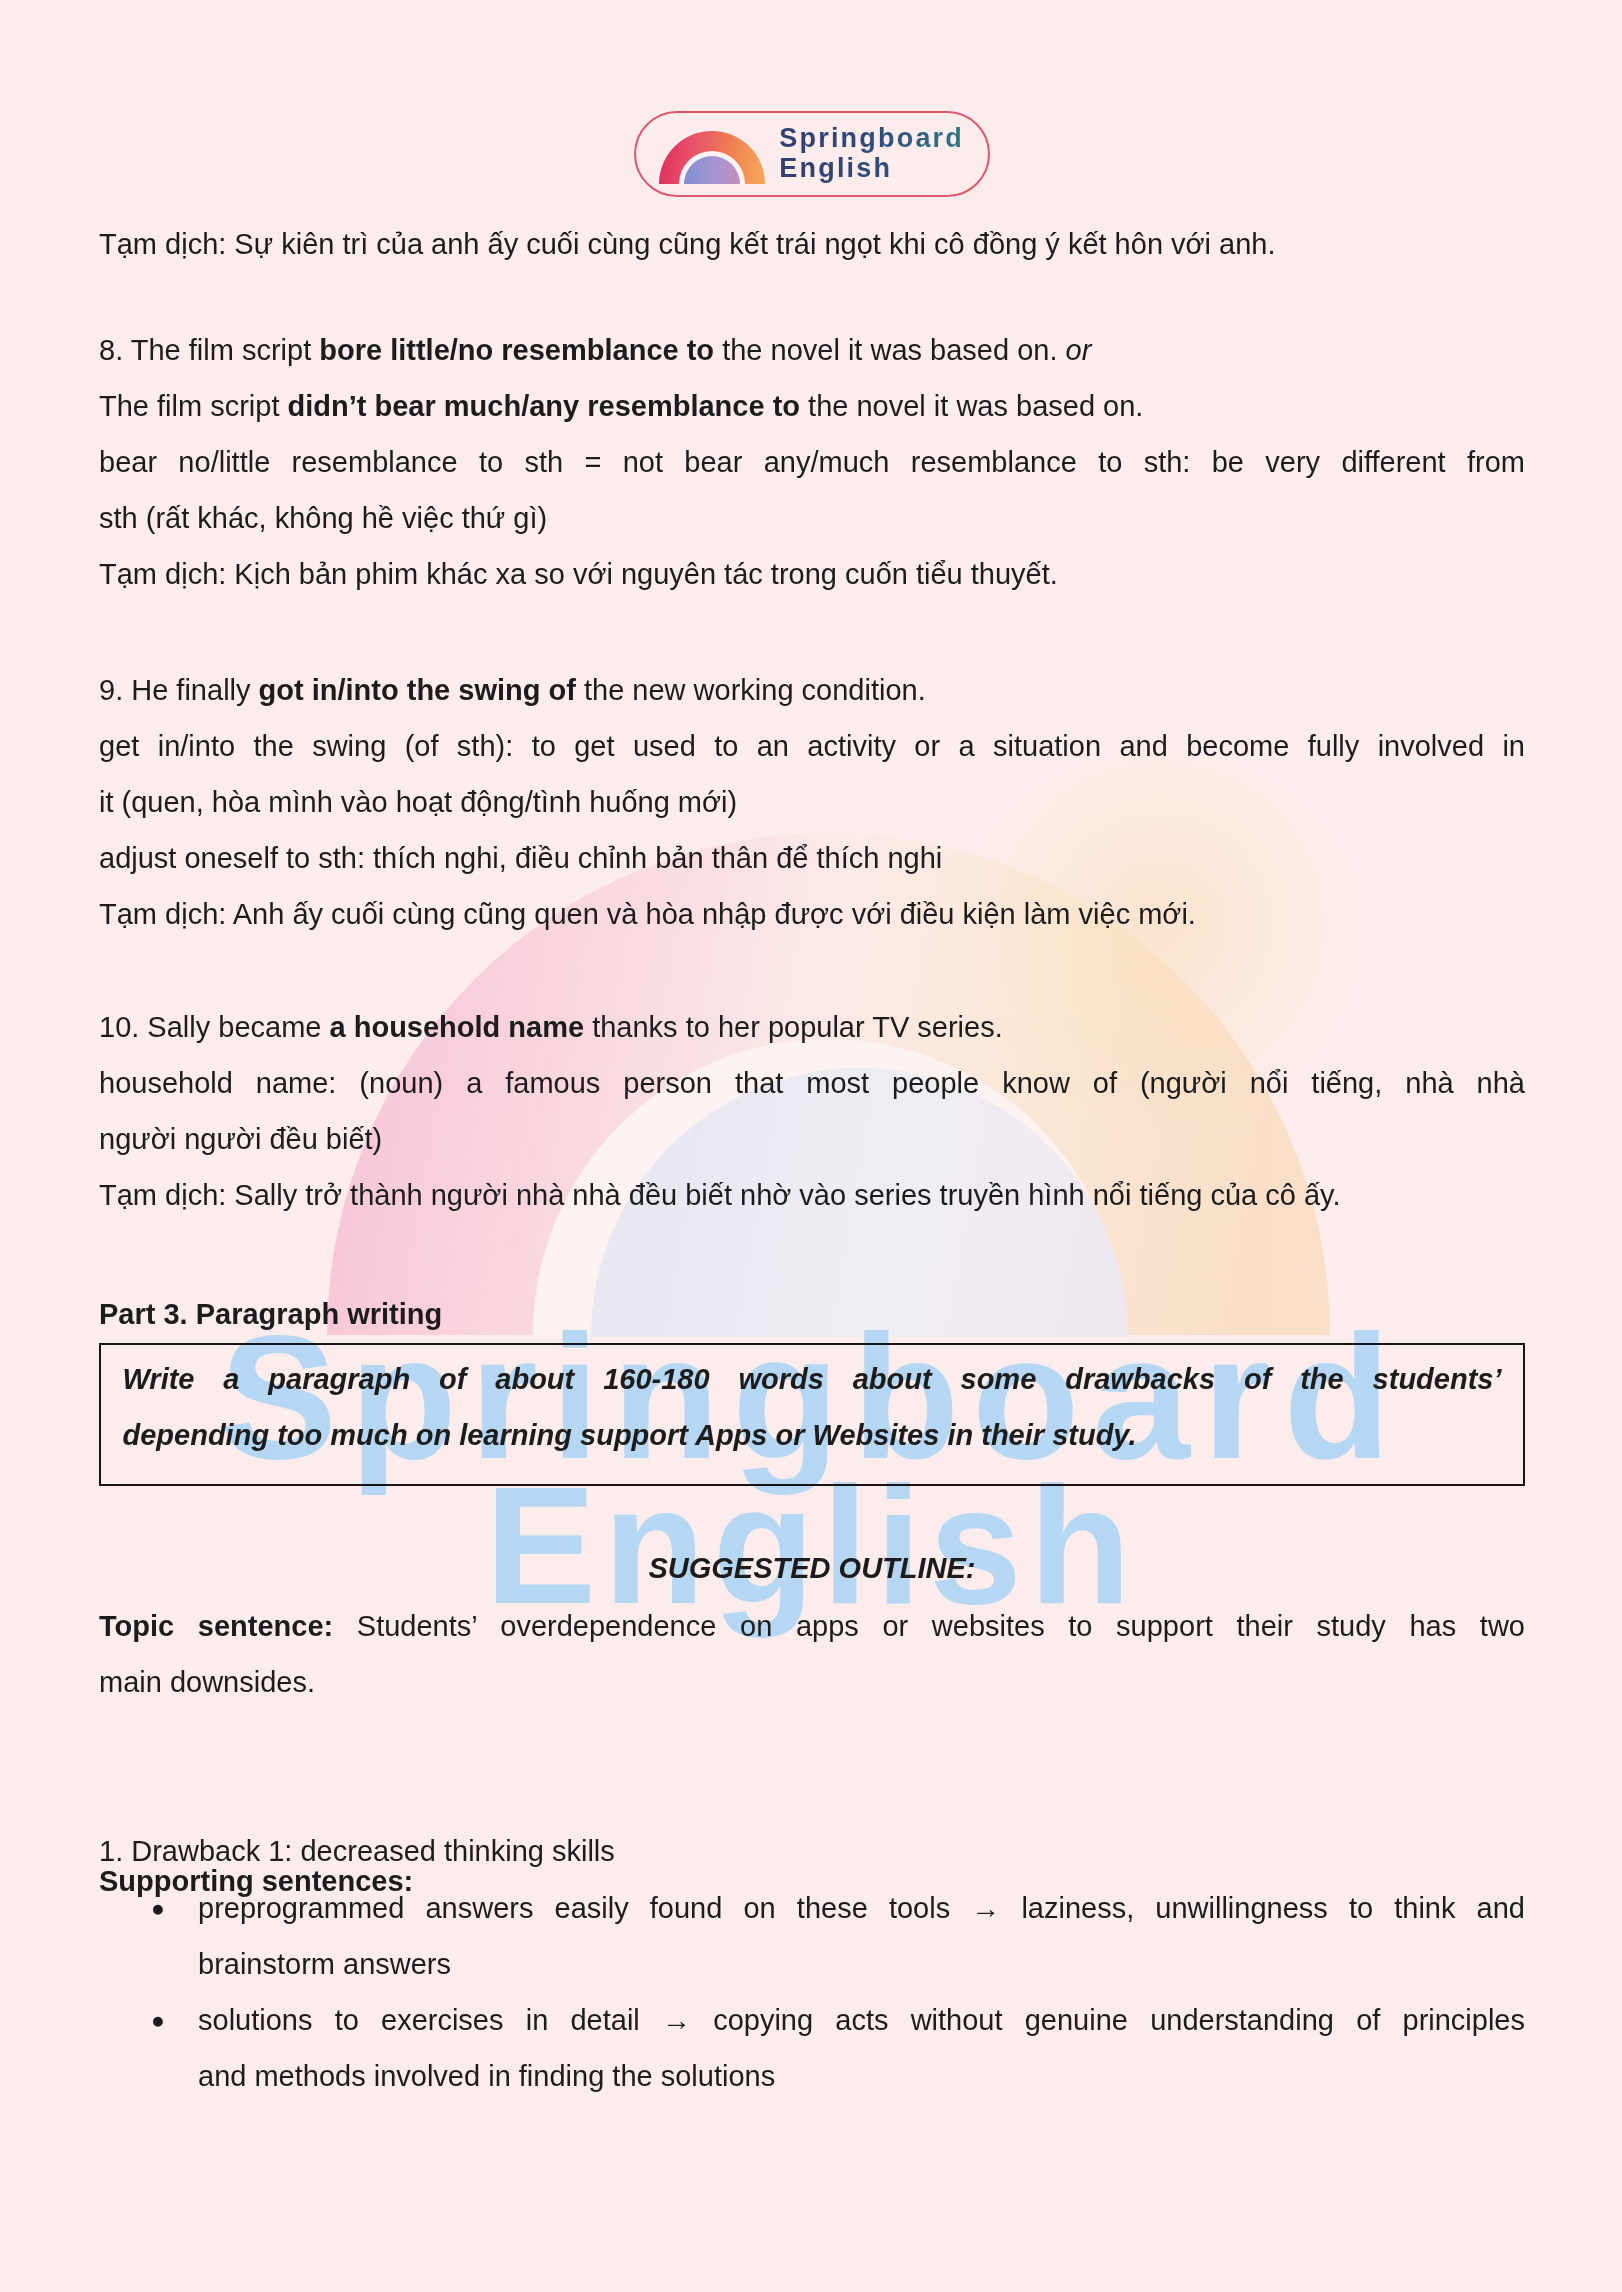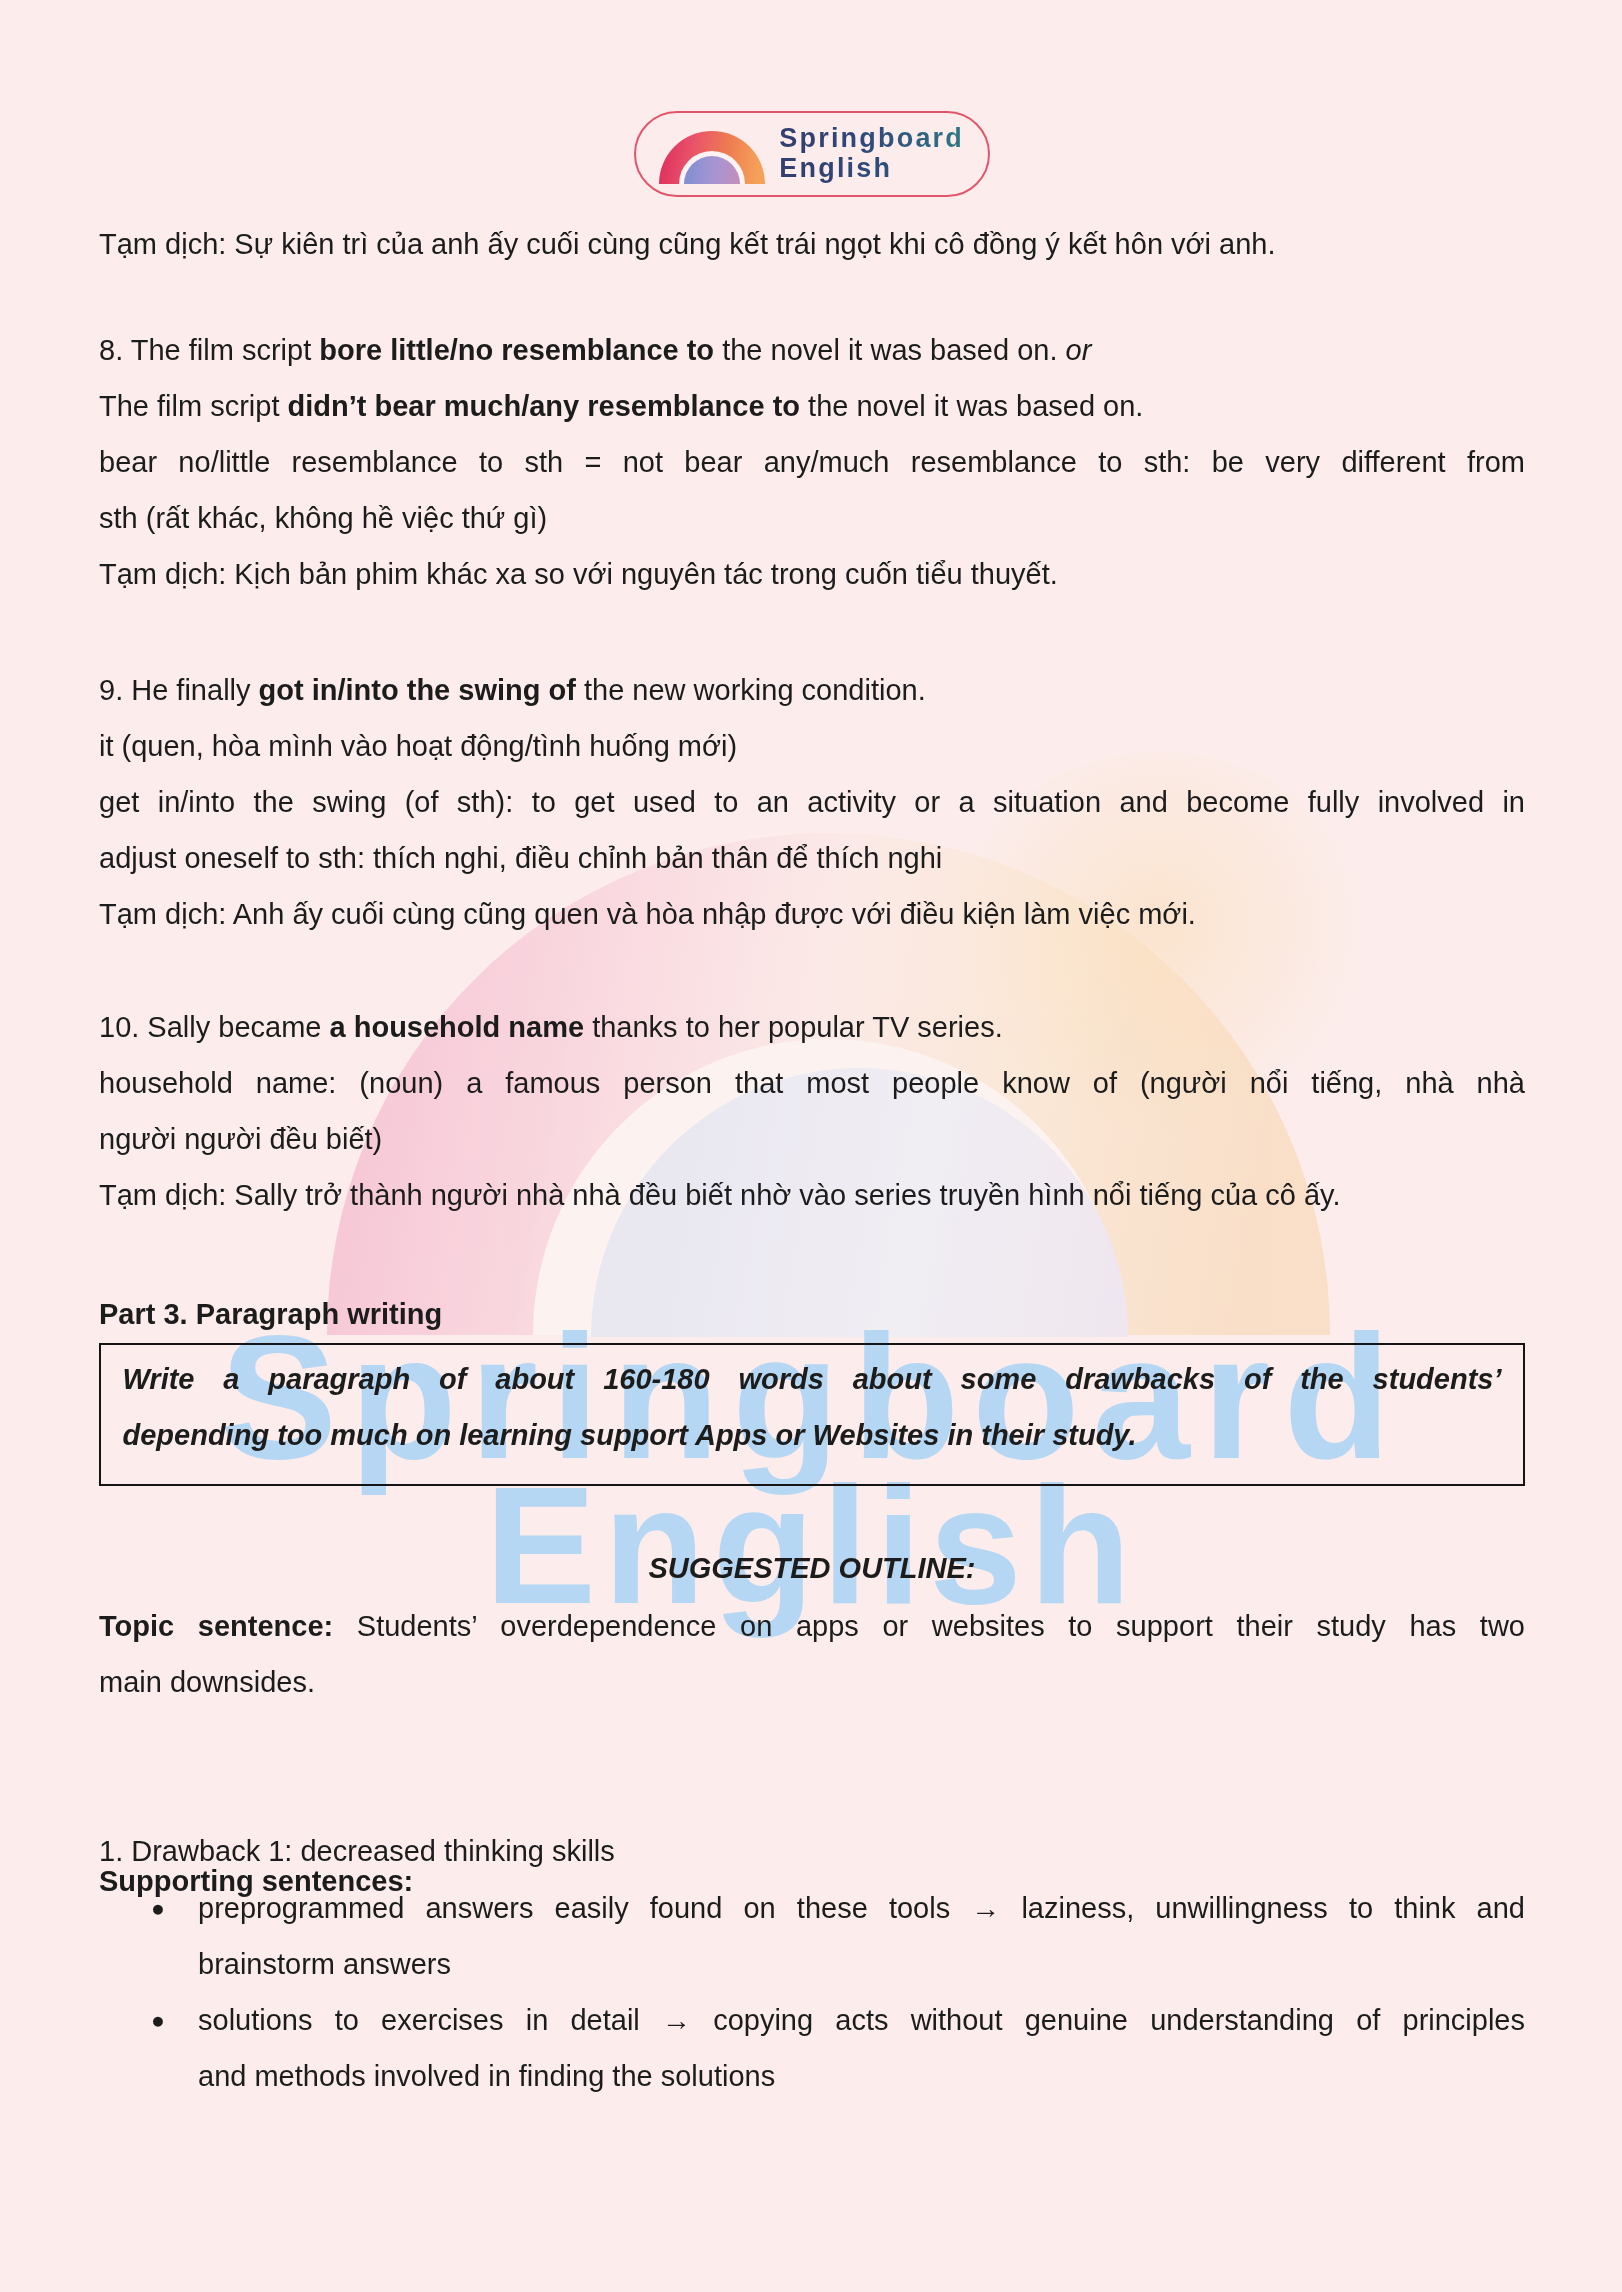--- a/index.html
+++ b/index.html
@@ -91,22 +91,22 @@
 <div class="pos" style="top:322px">
   <div class="ln"><span>8. The film script </span><span class="b">bore little/no resemblance to</span><span> the novel it was based on. </span><span class="i">or</span></div>
   <div class="ln"><span>The film script </span><span class="b">didn’t bear much/any resemblance to</span><span> the novel it was based on.</span></div>
   <div class="ln just"><span>bear no/little resemblance to sth = not bear any/much resemblance to sth: be very different from</span></div>
   <div class="ln"><span>sth (rất khác, không hề việc thứ gì)</span></div>
   <div class="ln"><span>Tạm dịch: Kịch bản phim khác xa so với nguyên tác trong cuốn tiểu thuyết.</span></div>
 </div>
 
 <div class="pos" style="top:662px">
   <div class="ln"><span>9. He finally </span><span class="b">got in/into the swing of</span><span> the new working condition.</span></div>
+  <div class="ln just"><span>get in/into the swing (of sth): to get used to an activity or a situation and become fully involved in</span></div>
   <div class="ln"><span>it (quen, hòa mình vào hoạt động/tình huống mới)</span></div>
-  <div class="ln just"><span>get in/into the swing (of sth): to get used to an activity or a situation and become fully involved in</span></div>
   <div class="ln"><span>adjust oneself to sth: thích nghi, điều chỉnh bản thân để thích nghi</span></div>
   <div class="ln"><span>Tạm dịch: Anh ấy cuối cùng cũng quen và hòa nhập được với điều kiện làm việc mới.</span></div>
 </div>
 
 <div class="pos" style="top:999px">
   <div class="ln"><span>10. Sally became </span><span class="b">a household name</span><span> thanks to her popular TV series.</span></div>
   <div class="ln just"><span>household name: (noun) a famous person that most people know of (người nổi tiếng, nhà nhà</span></div>
   <div class="ln"><span>người người đều biết)</span></div>
   <div class="ln"><span>Tạm dịch: Sally trở thành người nhà nhà đều biết nhờ vào series truyền hình nổi tiếng của cô ấy.</span></div>
 </div>

